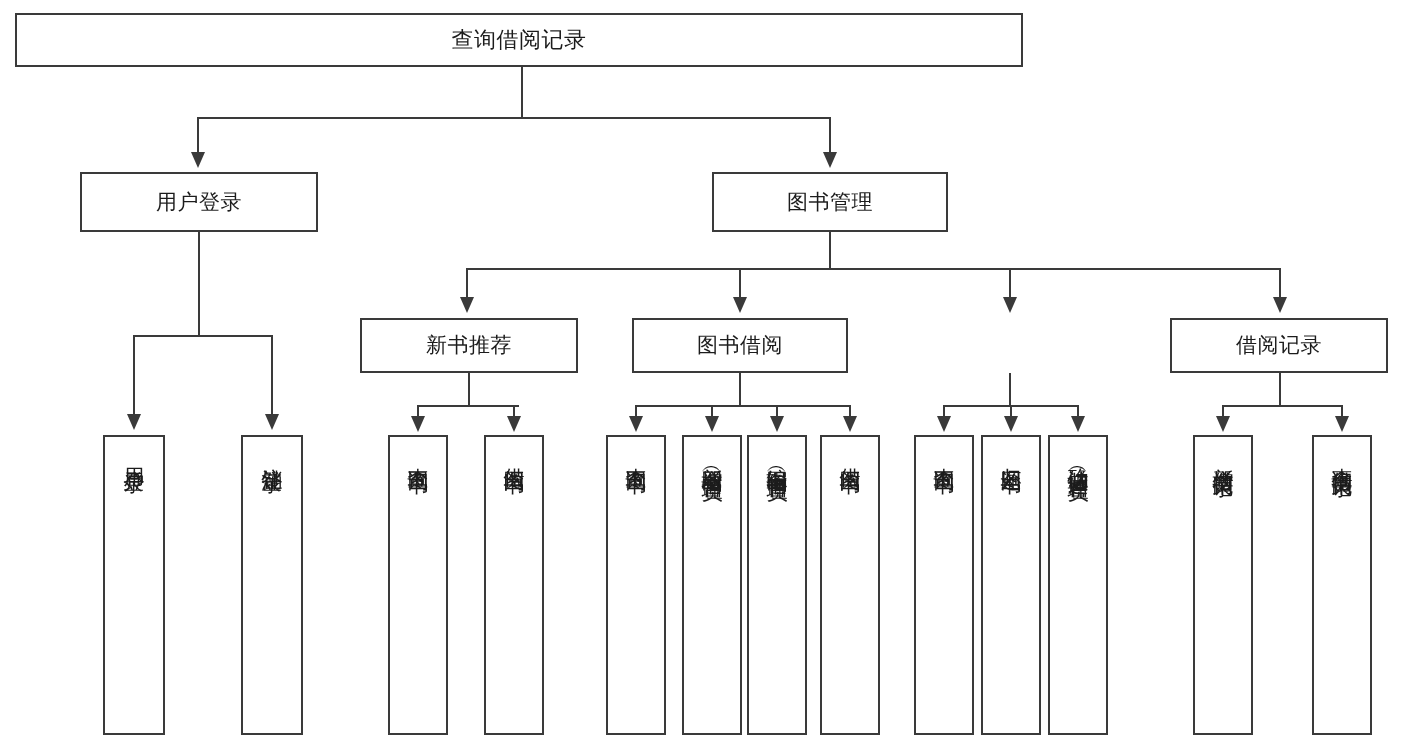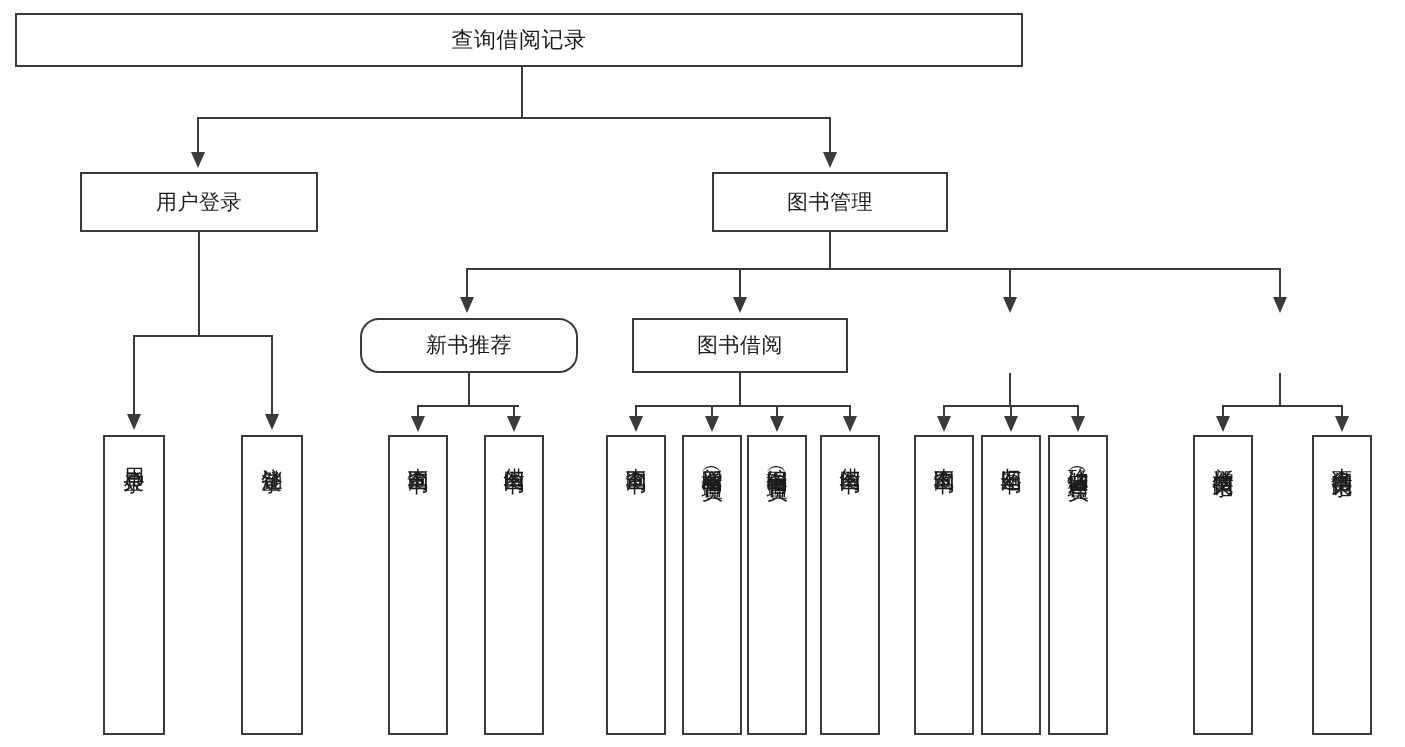--- a/index.html
+++ b/index.html
@@ -120,25 +120,28 @@
 
   <div class="conn v" style="left:466px; top:268px; width:2px; height:33px;"></div>
   <div class="arrow" style="left:460px; top:297px;"></div>
   <div class="conn v" style="left:739px; top:268px; width:2px; height:33px;"></div>
   <div class="arrow" style="left:733px; top:297px;"></div>
   <div class="conn v" style="left:1009px; top:268px; width:2px; height:33px;"></div>
   <div class="arrow" style="left:1003px; top:297px;"></div>
   <div class="conn v" style="left:1279px; top:268px; width:2px; height:33px;"></div>
   <div class="arrow" style="left:1273px; top:297px;"></div>
 
-  <div class="node" style="left:360px; top:318px; width:218px; height:55px;border-radius:19px;">
+  <div class="node" style="left:360px; top:318px; width:218px; height:55px;">
     <span class="label">新书推荐</span>
   </div>
   <div class="node" style="left:632px; top:318px; width:216px; height:55px;">
     <span class="label">图书借阅</span>
+  </div>
+  <div class="node" style="left:1170px; top:318px; width:218px; height:55px;">
+    <span class="label">借阅记录</span>
   </div>
 
   <div class="conn v" style="left:468px; top:373px; width:2px; height:34px;"></div>
   <div class="conn h" style="left:417px; top:405px; width:102px; height:2px;"></div>
   <div class="conn v" style="left:417px; top:405px; width:2px; height:14px;"></div>
   <div class="arrow" style="left:411px; top:416px;"></div>
   <div class="conn v" style="left:513px; top:405px; width:2px; height:14px;"></div>
   <div class="arrow" style="left:507px; top:416px;"></div>
 
   <div class="conn v" style="left:739px; top:373px; width:2px; height:34px;"></div>

